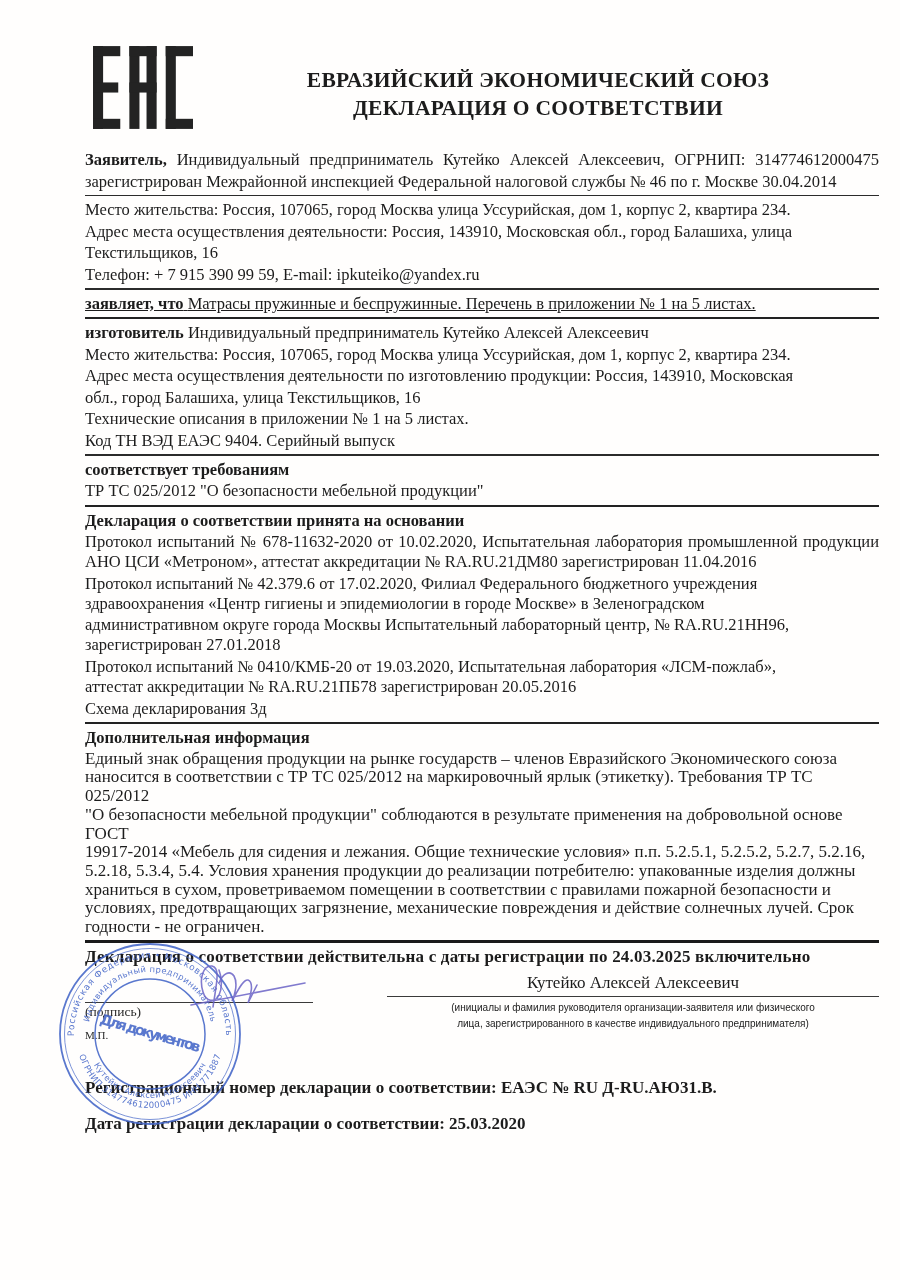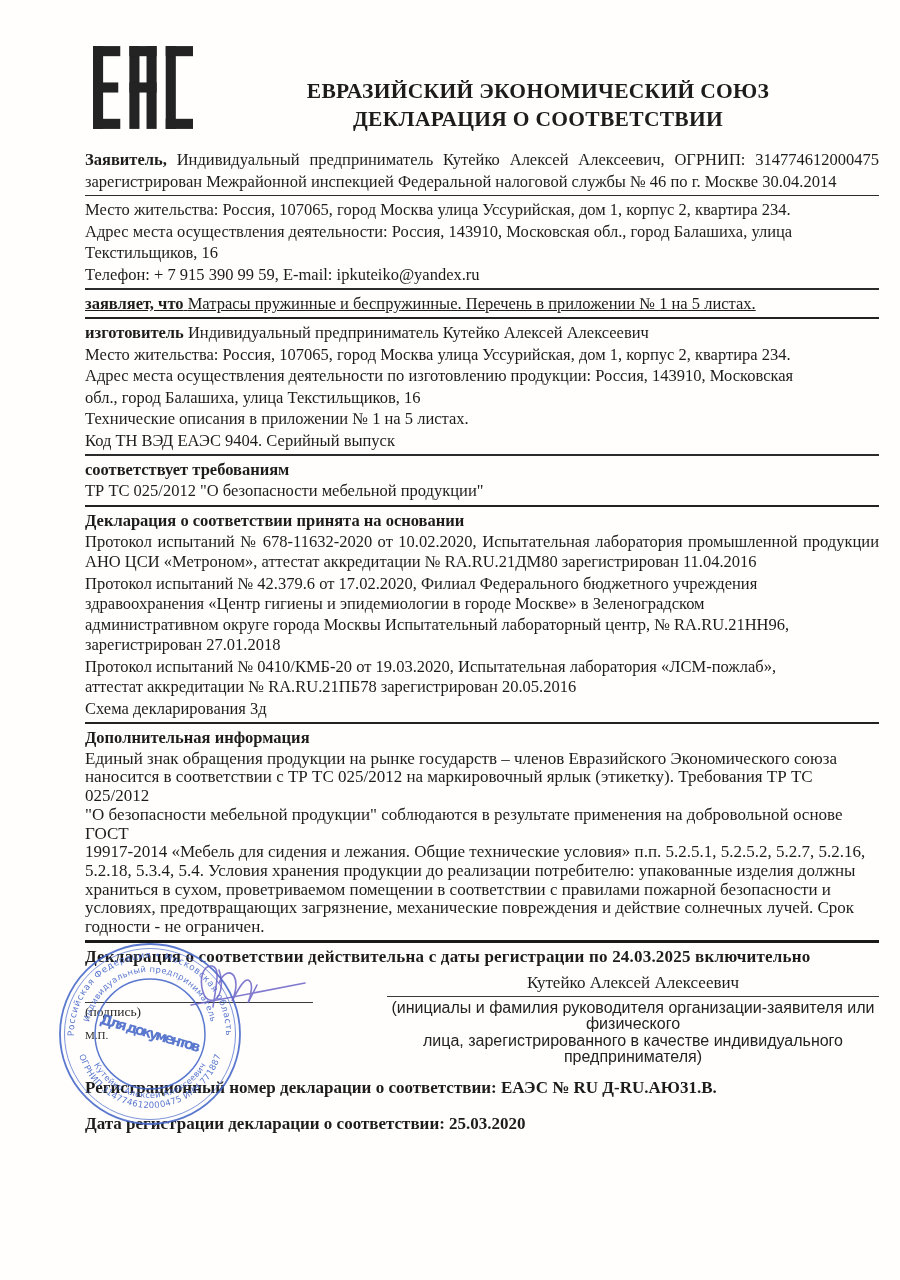--- a/index.html
+++ b/index.html
@@ -5,21 +5,21 @@
   * { margin:0; padding:0; box-sizing:border-box; }
   html,body { background:#ffffff; }
   .page {
     position:relative; width:900px; height:1280px; background:#fffefd;
     overflow:hidden; font-family:"Liberation Serif","DejaVu Serif",serif;
     color:#1c1c1c;
   }
   .content { position:absolute; left:85px; top:0; width:794px; }
 
   
-  .hdr { display:flex; align-items:flex-end; margin-top:46px; }
+  .hdr { display:flex; align-items:center; margin-top:46px; }
   .hdr .logo-wrap { width:112px; padding-left:8px; flex:none; }
   .hdr .title { flex:1; text-align:center; font-weight:bold; font-size:21.5px;
                 line-height:28px; padding-top:8px; letter-spacing:0.3px; }
 
   p, .blk { font-size:16.5px; line-height:21.5px; }
   .just { text-align:justify; }
   .pre  { white-space:pre-line; }
   b.lead { font-weight:bold; }
   .bold { font-weight:bold; }
 
@@ -42,21 +42,21 @@
   .sig-left { width:240px; flex:none; text-align:left; }
   .sig-gap { width:62px; flex:none; }
   .sig-right { flex:1; text-align:center; }
   .sig-line { height:1px; background:#3a3a3a; }
   .sig-left .sig-line { margin-top:33px; width:228px; }
   .sig-right .sig-line { margin-top:2px; width:100%; }
   .sig-caption { font-size:13.5px; line-height:17px; color:#2a2a2a; }
   .mp { font-size:11px; margin-top:9px; color:#2a2a2a; }
   .holder-name { font-size:17px; line-height:22px; padding-top:3px; }
   .initials-cap { font-family:"Liberation Sans","DejaVu Sans",sans-serif;
-                  font-size:16px; line-height:16.5px; color:#222; margin-top:3px; }
+                  font-size:10px; line-height:16.5px; color:#222; margin-top:3px; }
   .overlay-svg { position:absolute; left:-32px; top:-34px; z-index:3; pointer-events:none; }
 
   .reg-heading { margin-top:26px; font-size:17px; }
   .reg-number  { margin-top:28px; font-size:17px; }
   .reg-date    { margin-top:15px; font-size:17px; }
 </style>
 </head>
 <body>
 
 <div class="page">

